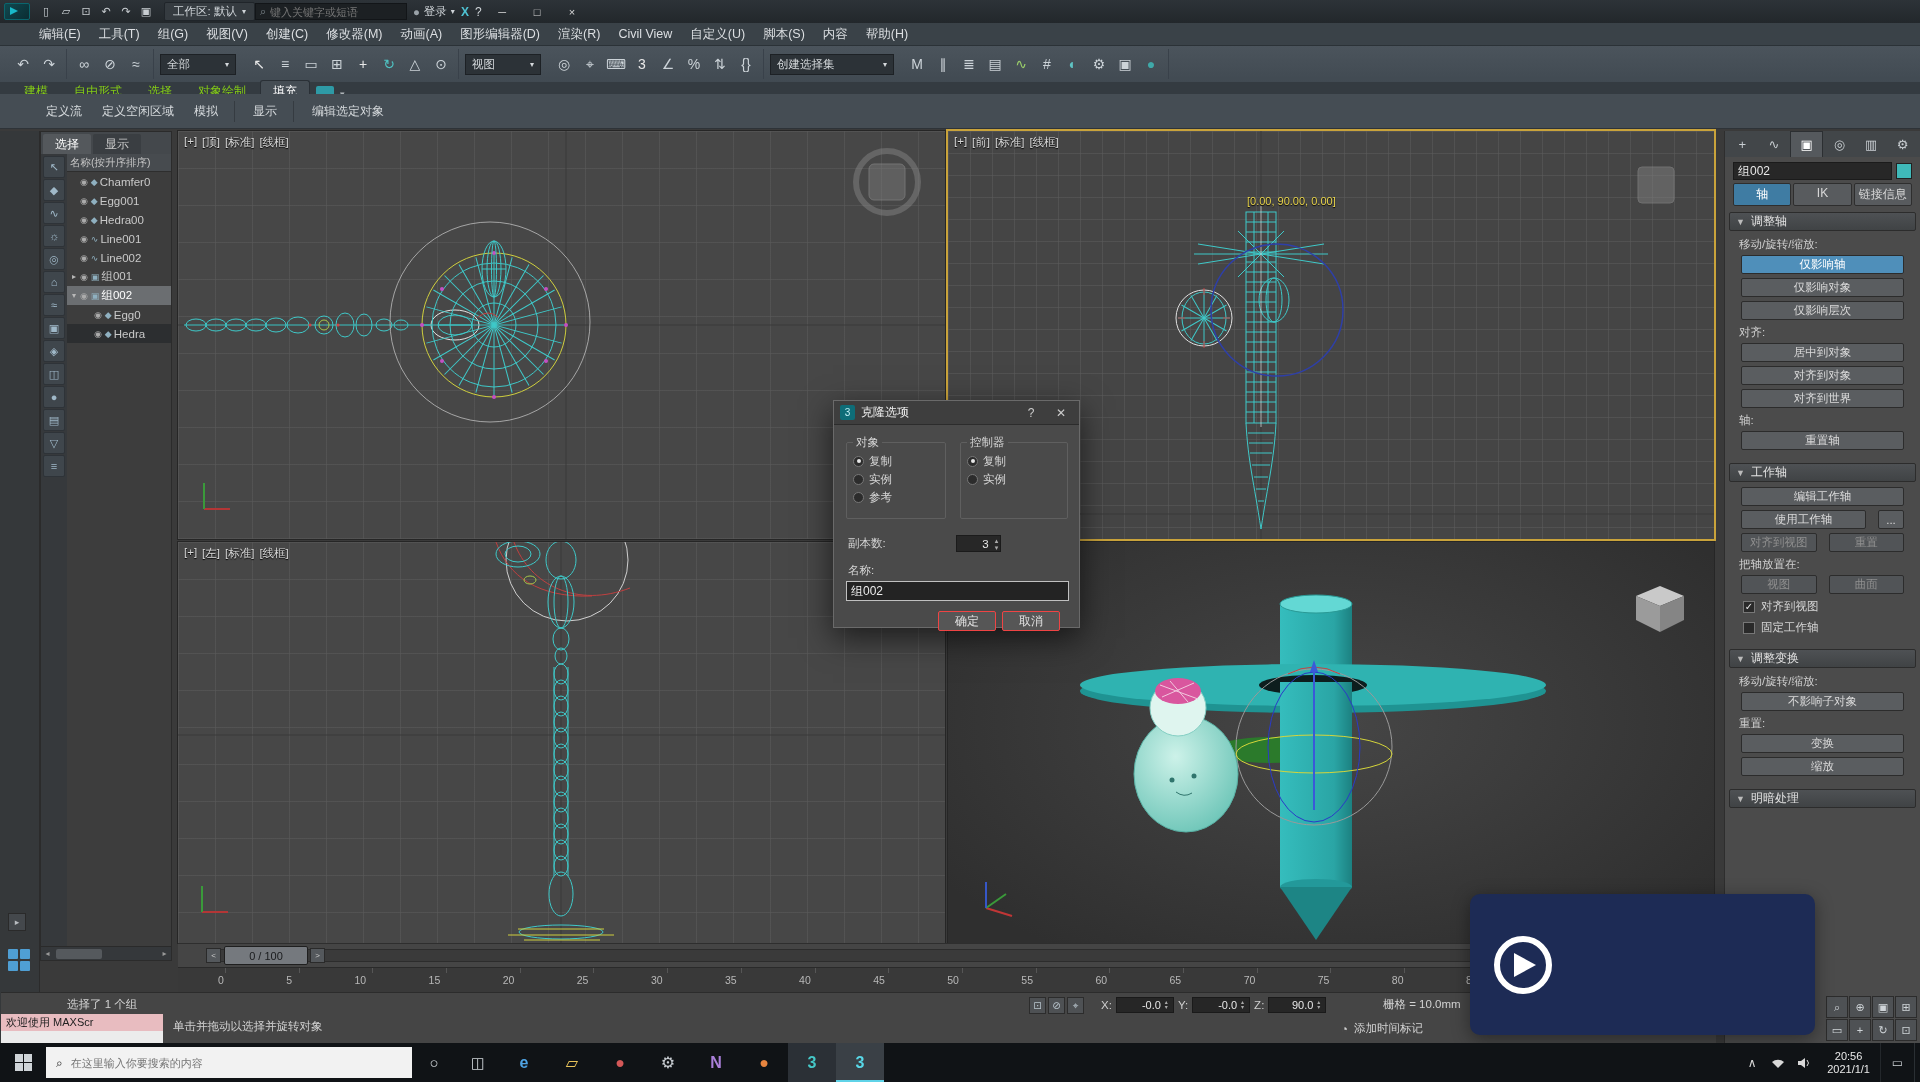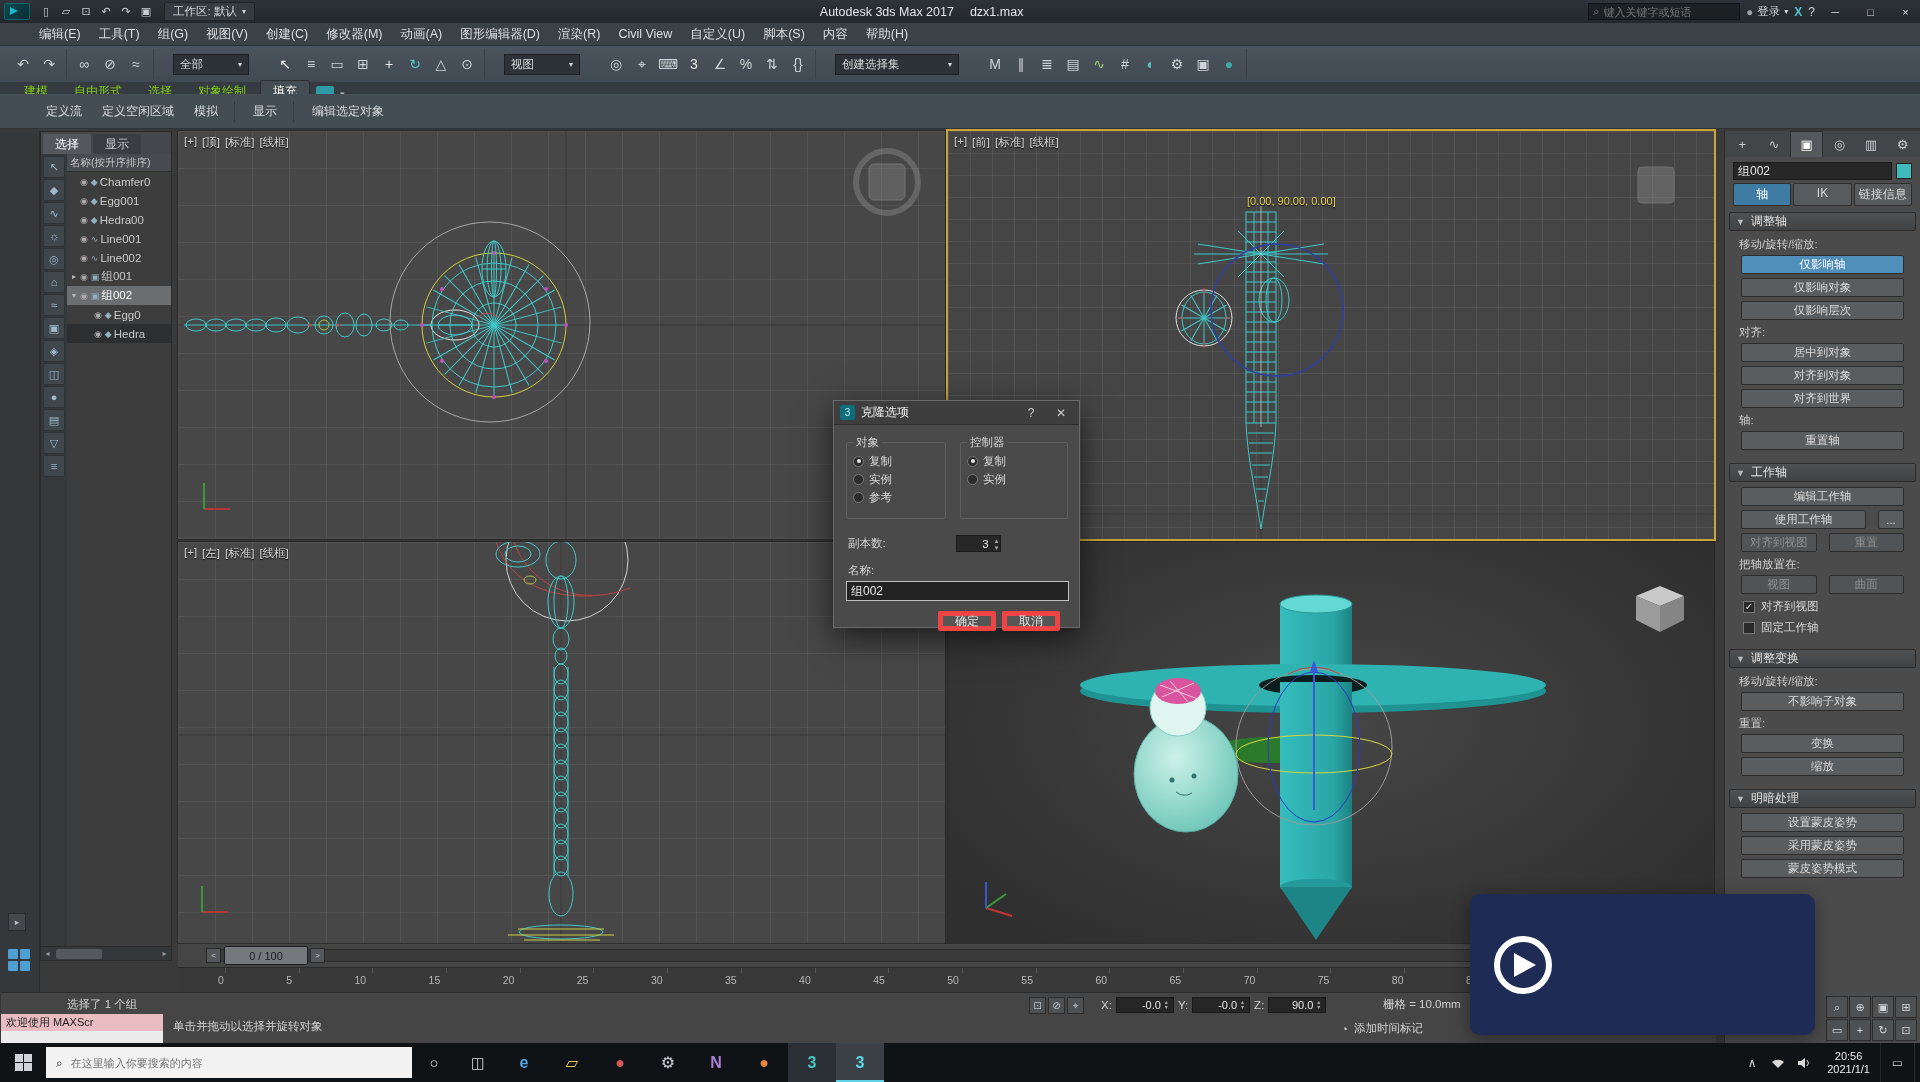--- a/index.html
+++ b/index.html
@@ -20,21 +20,21 @@
 .signin{display:flex;gap:4px;align-items:center;font-size:11.5px;white-space:nowrap;}
 .x-chip{color:#4fc3d3;font-weight:bold;font-size:12px;}
 .win-btn{width:29px;height:18px;display:flex;align-items:center;justify-content:center;font-size:11px;color:#d8d8d8;}
 
 .menubar{background:#3a4248;border-bottom:1px solid #2b3237;display:flex;align-items:stretch;padding-left:30px;}
 .menu-item{padding:0 9px;display:flex;align-items:center;font-size:12.5px;color:#dcdfe2;white-space:nowrap;}
 
 .toolbar{background:linear-gradient(#4b545c,#414a52);display:flex;align-items:center;padding-left:6px;}
 .tb-group{display:flex;align-items:center;padding:0 4px;border-right:1px solid #39414a;height:30px;}
 .icon-cell{width:26px;height:26px;display:flex;align-items:center;justify-content:center;font-size:14px;border-radius:2px;}
-.tb-select{height:21px;min-width:76px;background:#2c3237;border:1px solid #1d2125;margin:0 19px;display:flex;align-items:center;justify-content:space-between;padding:0 6px;font-size:11.5px;color:#d5d9dc;white-space:nowrap;}
+.tb-select{height:21px;min-width:76px;background:#2c3237;border:1px solid #1d2125;margin:0 6px;display:flex;align-items:center;justify-content:space-between;padding:0 6px;font-size:11.5px;color:#d5d9dc;white-space:nowrap;}
 
 .ribbon-tabs{background:#343b41;display:flex;align-items:flex-end;padding-left:12px;gap:2px;border-bottom:1px solid #2a3036;}
 .rtab{padding:2px 12px 3px;font-size:12px;color:#84cc16;white-space:nowrap;}
 .rtab.active{background:#454d54;border:1px solid #2a3036;border-bottom:none;border-radius:3px 3px 0 0;color:#fff;}
 .populate-chip{width:18px;height:13px;background:#2e9aa6;border-radius:2px;margin:0 4px 4px;}
 .caret-sm{font-size:9px;color:#aeb4b8;margin-bottom:4px;}
 .ribbon-tools{background:#454d54;display:flex;align-items:center;padding-left:36px;border-bottom:1px solid #2e3338;}
 .rtool{padding:2px 10px;font-size:12px;color:#d5d9dc;white-space:nowrap;}
 .rtool.sep{border-right:1px solid #353b41;padding-right:16px;margin-right:8px;}
 
@@ -104,21 +104,21 @@
 .grp{position:absolute;top:10px;height:84px;border:1px solid #5f5f5f;border-radius:2px;padding:2px 6px 0;}
 .grp legend{font-size:11.5px;color:#d5d5d5;padding:0 3px;}
 .radio-row{display:flex;align-items:center;gap:5px;height:18px;font-size:11.5px;color:#d5d5d5;}
 .radio{width:11px;height:11px;border-radius:50%;background:#2c2c2c;border:1px solid #777;position:relative;flex:none;}
 .radio.on::after{content:"";position:absolute;left:2.5px;top:2.5px;width:4px;height:4px;border-radius:50%;background:#e8e8e8;}
 .dlg-row{position:absolute;font-size:11.5px;color:#d5d5d5;display:flex;align-items:center;gap:8px;}
 .spin{display:inline-flex;align-items:center;background:#272727;border:1px solid #1b1b1b;height:17px;}
 .spin-val{width:36px;text-align:right;padding-right:4px;color:#e8e8e8;font-size:11.5px;}
 .spin-btns{display:flex;flex-direction:column;font-size:7px;line-height:7px;color:#aaa;padding:0 2px;}
 .dlg-name{position:absolute;background:#232323;border:1px solid #c0c0c0;color:#ececec;font-size:12px;padding:0 4px;height:20px;}
-.dlg-btn{position:absolute;width:58px;height:20px;background:#565656;border:5px solid #ef4444;border-radius:2px;color:#e0e0e0;font-size:12px;display:flex;align-items:center;justify-content:center;}
+.dlg-btn{position:absolute;width:58px;height:20px;background:#565656;border:1px solid #ef4444;border-radius:2px;color:#e0e0e0;font-size:12px;display:flex;align-items:center;justify-content:center;}
 
 .timeslider{background:#454545;border-top:1px solid #2e2e2e;}
 .ts-groove{position:absolute;left:30px;right:6px;top:5px;height:13px;background:#3a3a3a;border:1px solid #2c2c2c;border-radius:2px;}
 .ts-handle{position:absolute;left:46px;top:2px;width:84px;height:19px;background:#75797e;border:1px solid #1f1f1f;border-radius:2px;color:#191b1d;font-size:11px;display:flex;align-items:center;justify-content:center;}
 .ts-arrow{position:absolute;top:4px;width:15px;height:15px;background:#54585c;border:1px solid #2a2a2a;color:#ccc;font-size:8px;display:flex;align-items:center;justify-content:center;}
 .ruler{background:#393939;border-top:1px solid #2a2a2a;font-size:10.5px;color:#b8b8b8;background-image:repeating-linear-gradient(to right,#565656 0 1px,transparent 1px 73.7px);background-size:1474px 5px;background-position:47px 0;background-repeat:no-repeat;}
 .ruler-ticks{position:absolute;left:40px;right:8px;top:6px;display:flex;justify-content:space-between;}
 
 .statusbar{background:#454545;border-top:1px solid #2c2c2c;}
 .st-text{position:absolute;font-size:11.5px;color:#d2d2d2;white-space:nowrap;}
@@ -165,24 +165,20 @@
       <span class="qat-icon">▱</span>
       <span class="qat-icon">⊡</span>
       <span class="qat-icon">↶</span>
       <span class="qat-icon">↷</span>
       <span class="qat-icon">▣</span>
     </div>
   <span class="ws-dd">
     <span>工作区: 默认</span>
     <span style="font-size:8px">▾</span>
   </span>
-  <div class="tb-center">
-    <span>Autodesk 3ds Max 2017</span>
-    <span>dzx1.max</span>
-  </div>
   <div class="tb-right">
     <span class="tb-search">
       <span style="color:#7c868c;font-size:11px">⌕</span>
       <input placeholder="键入关键字或短语" style="">
     </span>
     <span class="signin">
       <span style="color:#9aa2a8">●</span>
       <span>登录</span>
       <span style="font-size:8px">▾</span>
     </span>
@@ -704,25 +700,20 @@
       <div class="cp-btn">变换</div>
       <div class="cp-btn">缩放</div>
     </div>
   </div>
 
   <div class="rollout">
     <div class="ro-head">
       <span class="ro-arrow">▼</span>
       <span>明暗处理</span>
     </div>
-    <div class="ro-body">
-      <div class="cp-btn">设置蒙皮姿势</div>
-      <div class="cp-btn">采用蒙皮姿势</div>
-      <div class="cp-btn">蒙皮姿势模式</div>
-    </div>
   </div>
 </div>
 
 <div class="abs timeslider" style="left:178px;top:943px;width:1536px;height:24px">
   <div class="ts-groove"></div>
   <span class="ts-arrow" style="left:28px">&lt;</span>
   <div class="ts-handle">0 / 100</div>
   <span class="ts-arrow" style="left:132px">&gt;</span>
 </div>
 <div class="abs ruler" style="left:178px;top:967px;width:1536px;height:25px">

